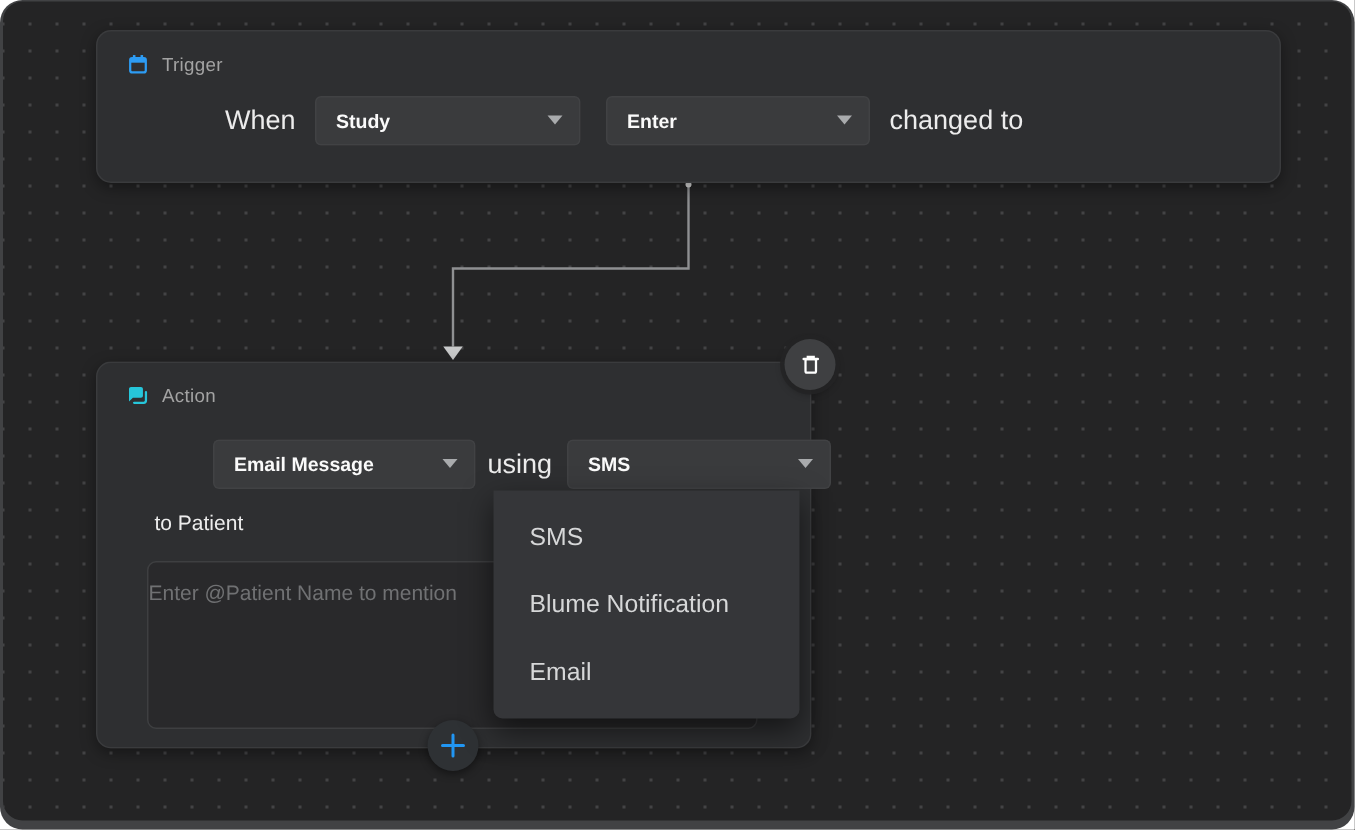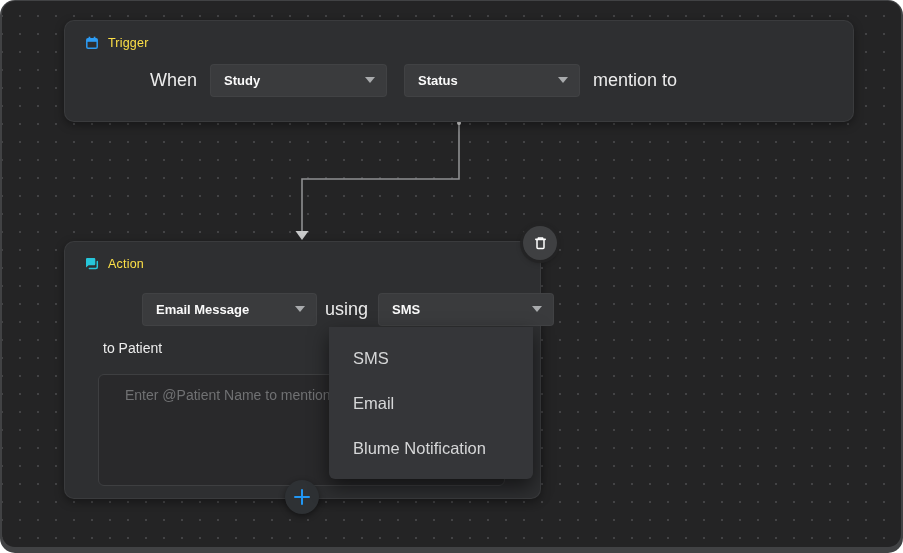--- a/index.html
+++ b/index.html
@@ -18,21 +18,21 @@
     z-index: 1; pointer-events: none; }
 
   .card { position: absolute; background: #2e2f31; border-radius: 10px;
     border: 1px solid rgba(255,255,255,0.06);
     box-shadow: 0 3px 10px rgba(0,0,0,0.38); z-index: 2; }
   .trigger-card { left: 62px; top: 19px; width: 790px; height: 102px; }
   .action-card  { left: 62px; top: 240px; width: 477px; height: 258px; }
 
   .card-header { position: absolute; left: 20px; top: 15px; display: flex;
     align-items: center; gap: 9px; }
-  .card-header .hdr-label { font-size: 12.5px; color: #fde047; letter-spacing: .2px; }
+  .card-header .hdr-label { font-size: 12.5px; color: #a3a3a3; letter-spacing: .2px; }
 
   .row { position: absolute; display: flex; align-items: center; margin-left: 47px; }
   .trigger-row { left: 38px; top: 42px; height: 34px; }
   .action-row  { left: 30px; top: 50px; height: 34px; }
 
   .plain-label { font-size: 18px; color: #ececec; white-space: nowrap; }
 
   .select { height: 33px; background: #3a3b3d; border-radius: 4px;
     display: flex; align-items: center; justify-content: space-between;
     padding: 0 12px 0 14px; cursor: pointer;
@@ -47,21 +47,21 @@
   .w-field { width: 176px; }
   .w-status { width: 175px; }
   .w-action { width: 175px; }
   .w-channel { width: 176px; }
 
   .recipient-label { position: absolute; left: 38px; top: 98px;
     font-size: 14px; color: #ededed; }
 
   .message-box { position: absolute; left: 33px; top: 132px; width: 407px; height: 112px;
     background: #29292b; border: 1px solid #3e3f41; border-radius: 6px;
-    resize: none; outline: none; padding: 12px 26px;
+    resize: none; outline: none; padding: 12px 0;
     font-family: "Liberation Sans", "DejaVu Sans", sans-serif;
     font-size: 14px; color: #86efac; }
   .message-box::placeholder { color: #707173; }
 
   .icon-circle-btn { position: absolute; width: 34px; height: 34px; border-radius: 50%;
     display: flex; align-items: center; justify-content: center; cursor: pointer; }
   .trash-btn { left: 521px; top: 225px; background: #3f4042;
     box-shadow: 0 0 0 3px rgba(36,36,37,0.9), 0 2px 6px rgba(0,0,0,0.4); z-index: 4; }
   .add-btn { left: 283px; top: 479px; background: #2e3134;
     box-shadow: 0 2px 6px rgba(0,0,0,0.45); z-index: 3; }
@@ -96,25 +96,25 @@
       </div>
 
       <div class="row trigger-row">
         <span class="plain-label">When</span>
         <div class="w-entity select">
           <span class="sel-text">Study</span>
           <span class="chevron"></span>
         </div>
         <span class="gap17"></span>
         <div class="w-field select">
-          <span class="sel-text">Status</span>
+          <span class="sel-text">Enter</span>
           <span class="chevron"></span>
         </div>
         <span class="gap13"></span>
-        <span class="plain-label">mention to</span>
+        <span class="plain-label">changed to</span>
         <span class="gap12"></span>
       </div>
     </div>
 
     <div class="card action-card">
       <div class="card-header">
         <svg width="14" height="14" viewBox="0 0 14 14">
           <path d="M1 2.3 C1 1.55 1.6 1 2.3 1 H9 C9.75 1 10.3 1.55 10.3 2.3 V6.9 C10.3 7.65 9.75 8.2 9 8.2 H3.6 L1 10.6 Z" fill="#26C6DA"></path>
           <path d="M12.3 4.4 V10 C12.3 10.85 11.65 11.5 10.8 11.5 H4.4" fill="none" stroke="#26C6DA" stroke-width="1.5" stroke-linecap="round"></path>
         </svg>
@@ -149,18 +149,18 @@
     </div>
 
     <div class="icon-circle-btn add-btn">
       <svg width="20" height="20" viewBox="0 0 20 20">
         <path d="M10 3 V17 M3 10 H17" stroke="#2196F3" stroke-width="2" stroke-linecap="round" fill="none"></path>
       </svg>
     </div>
 
     <div class="menu">
       <div class="menu-item">SMS</div>
+      <div class="menu-item">Blume Notification</div>
       <div class="menu-item">Email</div>
-      <div class="menu-item">Blume Notification</div>
     </div>
 
   </div>
 </div>
 
 </body></html>

